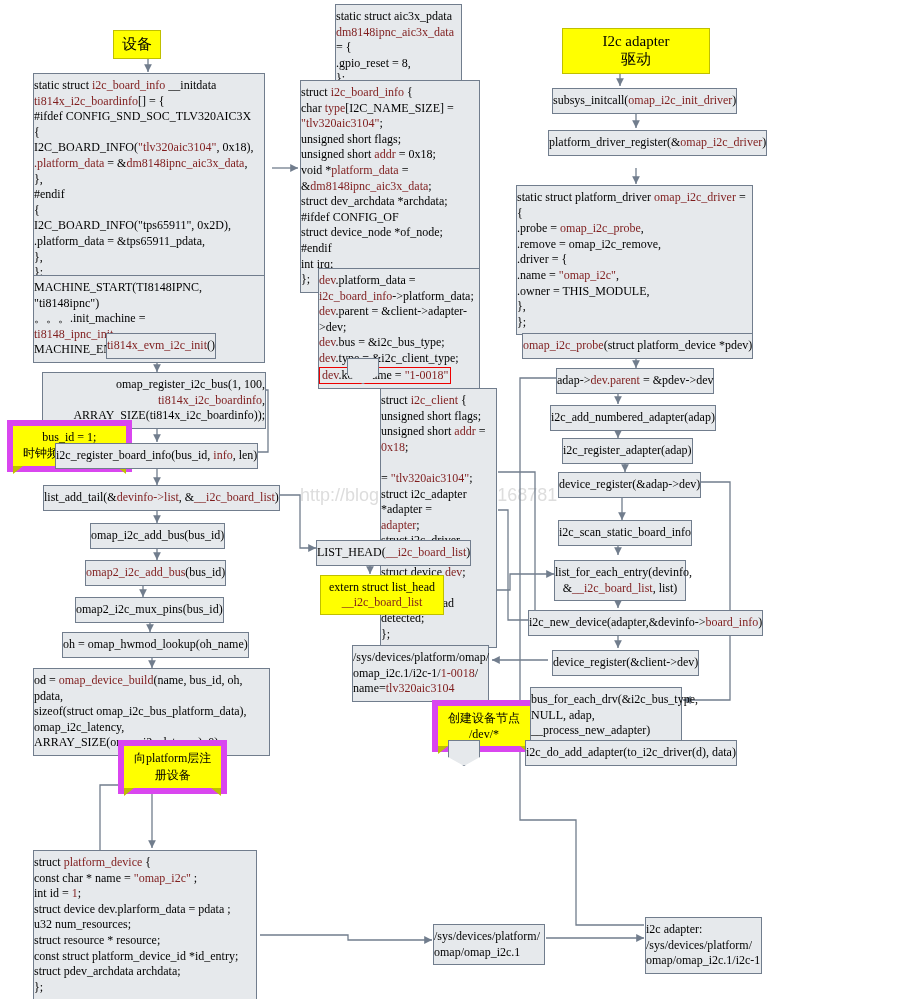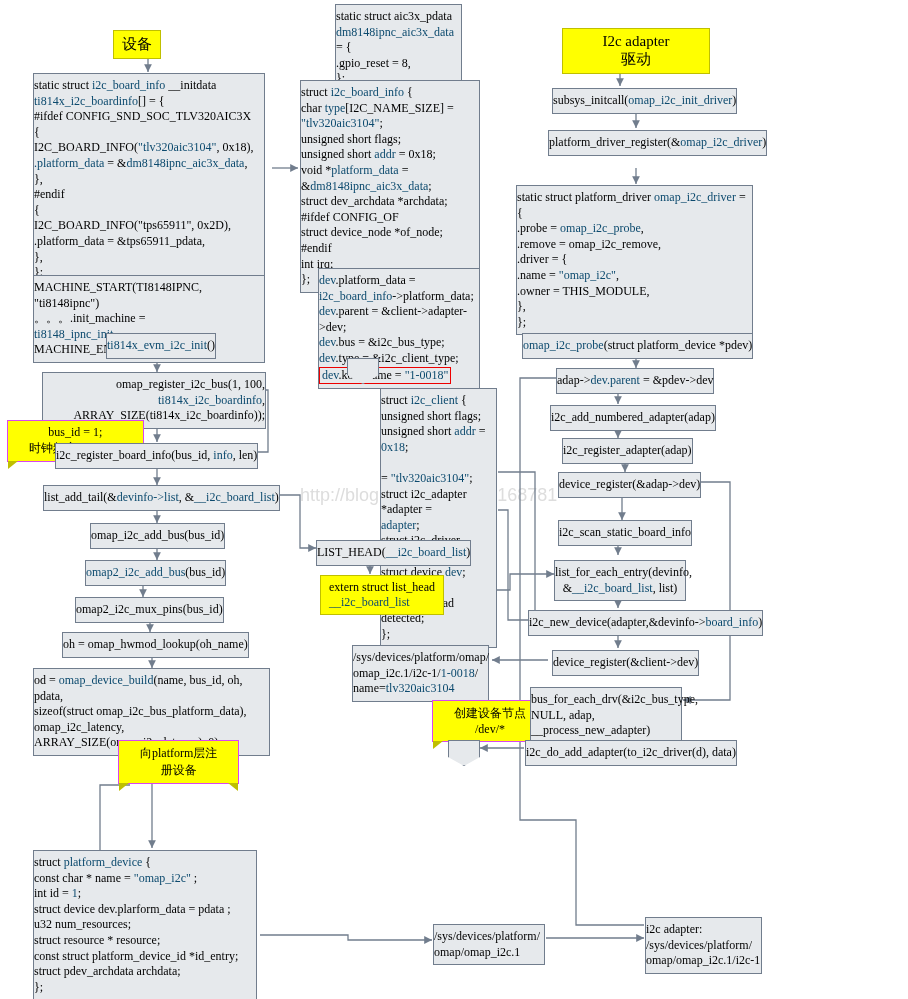--- a/index.html
+++ b/index.html
@@ -1,22 +1,22 @@
 <!DOCTYPE html>
 <html><head>
 <meta charset="utf-8">
 <style>
 body{margin:0;font-family:"Times New Roman",serif;font-size:12px;background:#fff;width:908px;height:999px;position:relative}
 .box{position:absolute;background:#e6e9ec;border:1px solid #717d8d;padding:4px 0;line-height:1.3}
 .ybox{position:absolute;background:#ffff00;border:1px solid #bfbf00;padding:4px 8px;text-align:center}
-.banner{position:absolute;background:#ffff00;border:1px solid #d946ef;padding:4px 21px;text-align:center}
+.banner{position:absolute;background:#ffff00;border:6px solid #d946ef;padding:4px 10px;text-align:center}
 .banner:before,.banner:after{content:'';position:absolute;top:100%;width:0;height:0;border-top:8px solid #bfbf00}
 .banner:before{left:0;border-right:10px solid transparent}
 .banner:after{right:0;border-left:10px solid transparent}
-.red{color:#0c4a6e}
+.red{color:#7f1d1d}
 .arrow{position:absolute;stroke:#717d8d;stroke-width:1.3;fill:none}
 svg{position:absolute;top:0;left:0;width:908px;height:999px;pointer-events:none}
 .wm{position:absolute;color:#ddd;font-size:18px;font-family:Arial}
 .bigpent{position:absolute;background:#e6e9ec;border:1px solid #717d8d;clip-path:polygon(0 0,100% 0,100% 65%,50% 100%,0 65%)}
 </style>
 </head>
 <body>
 
 <div class="wm" style="left:300px;top:485px">http://blog.csdn.net/u010168781</div>
 
@@ -164,21 +164,21 @@
 <span>struct </span><span class="red">i2c_client</span><span> {</span><br>
 <span>unsigned short flags;</span><br>
 <span>unsigned short </span><span class="red">addr</span><span> = </span><span class="red">0x18</span><span>;</span><br>
 <br><span>= </span><span class="red">"tlv320aic3104"</span><span>;</span><br>
 <span>struct i2c_adapter *adapter = </span><br><span class="red">adapter</span><span>;</span><br>
 <span>struct i2c_driver *driver;</span><br><span>struct device </span><span class="red">dev</span><span>;</span><br>
 <span>int irq;</span><br><span>struct list_head detected;</span><br><span>};</span>
 </div>
 
 <div class="box" style="left:316px;top:540px"><span>LIST_HEAD(</span><span class="red">__i2c_board_list</span><span>)</span></div>
-<div class="ybox" style="left:320px;top:575px;text-align:left"><span>extern struct list_head</span><br><span class="red">__i2c_board_list</span></div>
+<div class="ybox" style="left:320px;top:575px;text-align:center"><span>extern struct list_head</span><br><span class="red">__i2c_board_list</span></div>
 
 <div class="box" style="left:352px;top:645px;width:135px">
 <span>/sys/devices/platform/omap/</span><br><span>omap_i2c.1/i2c-1/</span><span class="red">1-0018</span><span>/</span><br><span>name=</span><span class="red">tlv320aic3104</span>
 </div>
 <div class="banner" style="left:432px;top:700px"><span>创建设备节点</span><br><span>/dev/*</span></div>
 <div class="bigpent" style="left:448px;top:740px;width:30px;height:24px"></div>
 
 <div class="box" style="left:433px;top:924px;width:110px"><span>/sys/devices/platform/</span><br><span>omap/omap_i2c.1</span></div>
 
 <div class="box" style="left:552px;top:88px"><span>subsys_initcall(</span><span class="red">omap_i2c_init_driver</span><span>)</span></div>

